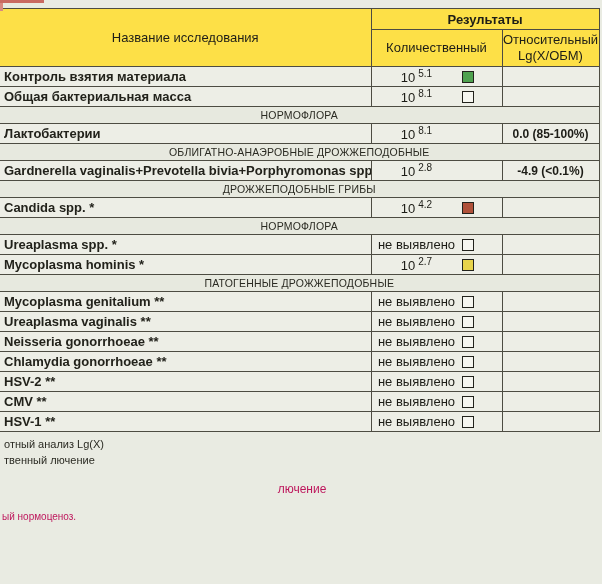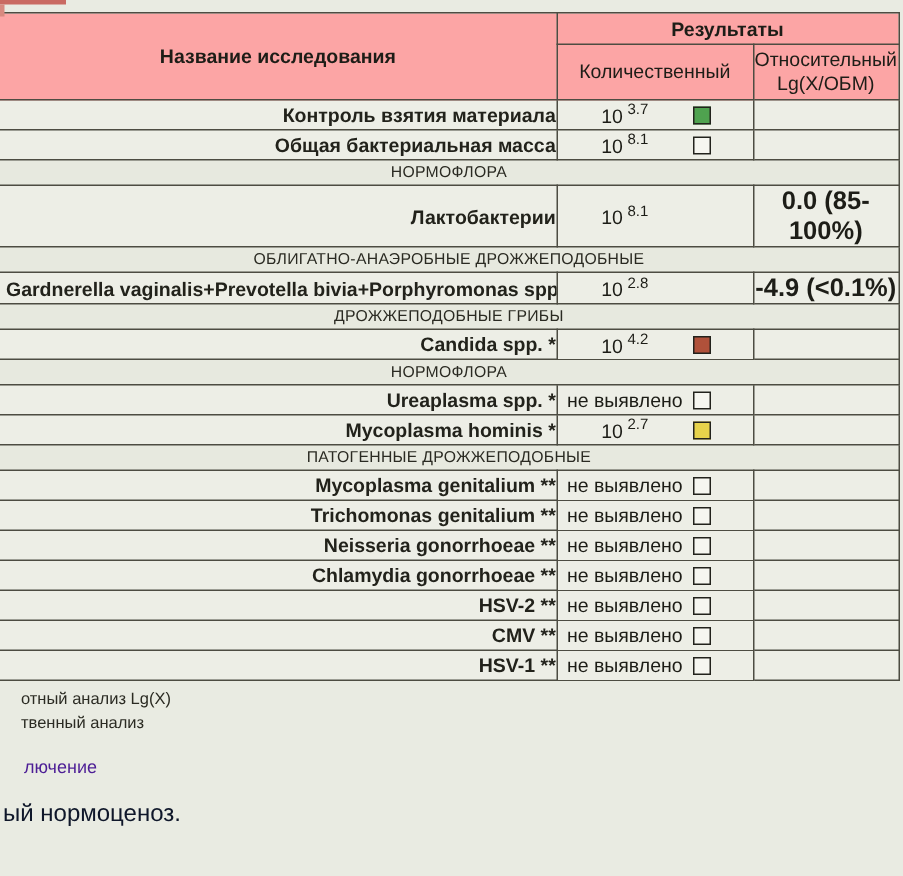--- a/index.html
+++ b/index.html
@@ -26,59 +26,59 @@
     width: 599px;
     margin-top: 8px;
     table-layout: fixed;
   }
   table.results th, table.results td {
     border: 1px solid #4d4c42;
   }
   table.results th:first-child,
   table.results td:first-child { border-left: none; }
   thead th {
-    background: #fca5a5;
+    background: #fde047;
     font-size: 13px;
     text-align: center;
     vertical-align: middle;
   }
-  th.h-name { font-weight: bold; }
+  th.h-name { font-weight: normal; }
   th.h-results { font-weight: bold; height: 21px; }
   th.h-quant, th.h-rel { font-weight: normal; height: 37px; line-height: 1.25; }
-  tbody td { height: 20px; font-size: 13px; vertical-align: middle; background: #edeee6; text-align: right; }
+  tbody td { height: 20px; font-size: 13px; vertical-align: middle; background: #edeee6; }
   td.c-name {
     padding-left: 4px;
     font-weight: bold;
     color: #22221b;
     white-space: nowrap;
     overflow: hidden;
   }
   td.c-quant { position: relative; text-align: center; padding-right: 40px; }
   .qval { font-size: 13px; color: #1c1c16; }
   .qval sup { font-size: 10px; margin-left: 3px; }
   .marker {
     position: absolute; right: 28px; top: 50%;
     transform: translateY(-50%);
     width: 12px; height: 12px;
     border: 1.5px solid #22221c;
     display: inline-block;
   }
-  td.c-rel { text-align: center; font-weight: bold; font-size: 17px; }
+  td.c-rel { text-align: center; font-weight: bold; font-size: 12px; }
   tr.section td {
     height: 17px;
     font-size: 10.5px;
     text-align: center;
     background: #e7e9df;
     color: #2a2a22;
     font-weight: normal;
     letter-spacing: .2px;
   }
-  .footnotes { margin-top: 5px; padding-left: 14px; font-size: 11px; line-height: 1.45; color: #2b2b23; }
-  .conclusion-heading { margin-top: 13px; padding-left: 16px; font-size: 12px; color: #4c1d95; }
-  .conclusion-lines { margin-top: 14px; padding-left: 2px; font-size: 16px; line-height: 1.35; color: #0f172a; }
+  .footnotes { margin-top: 5px; padding-left: 4px; font-size: 11px; line-height: 1.45; color: #2b2b23; }
+  .conclusion-heading { margin-top: 13px; padding-left: 2px; font-size: 12px; color: #be185d; text-align: center; }
+  .conclusion-lines { margin-top: 14px; padding-left: 2px; font-size: 10px; line-height: 1.35; color: #be185d; }
   .conclusion-lines div { margin-bottom: 2px; }
 </style>
 </head>
 <body>
 
 <div class="scan-mark"></div>
 <div class="scan-mark2"></div>
 
 <table class="results">
   <colgroup>
@@ -95,21 +95,21 @@
       <th class="h-quant">Количественный</th>
       <th class="h-rel">
         <span>Относительный</span><br>
         <span>Lg(Х/ОБМ)</span>
       </th>
     </tr>
   </thead>
   <tbody>
       <tr>
         <td class="c-name">Контроль взятия материала</td>
-        <td class="c-quant"><span class="qval">10<sup>3.7</sup></span><span class="marker" style="background: rgb(79, 162, 79);"></span></td>
+        <td class="c-quant"><span class="qval">10<sup>5.1</sup></span><span class="marker" style="background: rgb(79, 162, 79);"></span></td>
         <td class="c-rel"></td>
       </tr>
       <tr>
         <td class="c-name">Общая бактериальная масса</td>
         <td class="c-quant"><span class="qval">10<sup>8.1</sup></span><span class="marker" style="background: rgb(246, 246, 240);"></span></td>
         <td class="c-rel"></td>
       </tr>
       <tr class="section">
         <td colspan="3">НОРМОФЛОРА</td>
       </tr>
@@ -149,21 +149,21 @@
       </tr>
       <tr class="section">
         <td colspan="3">ПАТОГЕННЫЕ ДРОЖЖЕПОДОБНЫЕ</td>
       </tr>
       <tr>
         <td class="c-name">Mycoplasma genitalium **</td>
         <td class="c-quant"><span class="qval">не выявлено</span><span class="marker" style="background: rgb(246, 246, 240);"></span></td>
         <td class="c-rel"></td>
       </tr>
       <tr>
-        <td class="c-name">Trichomonas genitalium **</td>
+        <td class="c-name">Ureaplasma vaginalis **</td>
         <td class="c-quant"><span class="qval">не выявлено</span><span class="marker" style="background: rgb(246, 246, 240);"></span></td>
         <td class="c-rel"></td>
       </tr>
       <tr>
         <td class="c-name">Neisseria gonorrhoeae **</td>
         <td class="c-quant"><span class="qval">не выявлено</span><span class="marker" style="background: rgb(246, 246, 240);"></span></td>
         <td class="c-rel"></td>
       </tr>
       <tr>
         <td class="c-name">Chlamydia gonorrhoeae **</td>
@@ -183,20 +183,20 @@
       <tr>
         <td class="c-name">HSV-1 **</td>
         <td class="c-quant"><span class="qval">не выявлено</span><span class="marker" style="background: rgb(246, 246, 240);"></span></td>
         <td class="c-rel"></td>
       </tr>
     </tbody>
 </table>
 
 <div class="footnotes">
   <div>отный анализ Lg(X)</div>
-  <div>твенный анализ</div>
+  <div>твенный лючение</div>
 </div>
 
 <div class="conclusion-heading">лючение</div>
 
 <div class="conclusion-lines">
   <div>ый нормоценоз.</div>
 </div>
 
 </body></html>

